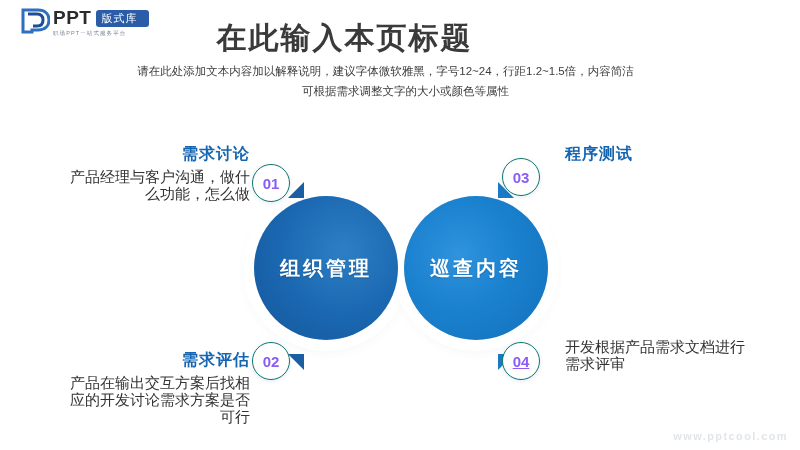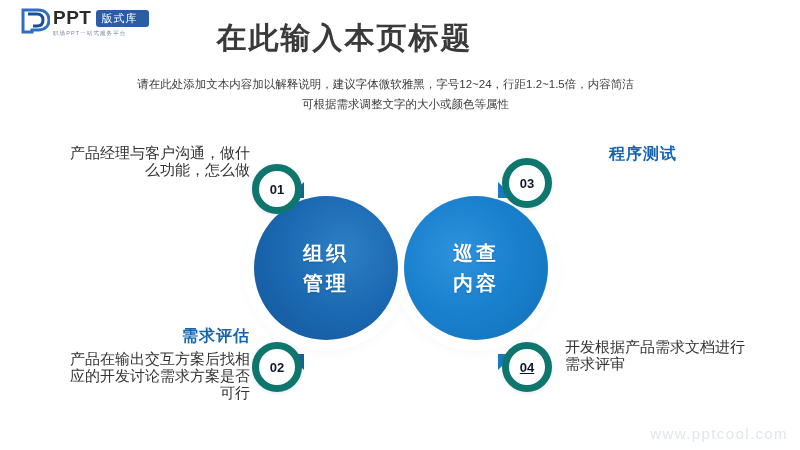--- a/index.html
+++ b/index.html
@@ -74,21 +74,21 @@
     width: 689px;
     text-align: center;
     font-size: 30px;
     font-weight: bold;
     color: #3a3a3a;
     letter-spacing: 2px;
     line-height: 40px;
   }
   .page-subtitle {
     position: absolute;
-    top: 74px;
+    top: 61px;
     left: 0;
     width: 771px;
     text-align: center;
     font-size: 11.5px;
     color: #3d3d3d;
     line-height: 20px;
   }
   .page-subtitle .line2 { display: block; padding-left: 40px; }
 
   
@@ -108,21 +108,21 @@
     box-shadow: 0 0 0 7px #ffffff, 0 4px 14px rgba(40,80,140,0.10);
   }
   .halo-left  { left: 250px; top: 62px; width: 152px; height: 152px; }
   .halo-right { left: 400px; top: 62px; width: 152px; height: 152px; }
 
   .circle {
     position: absolute;
     border-radius: 50%;
     color: #ffffff;
     display: flex;
-    flex-direction: column;
+    flex-direction: row;
     align-items: center;
     justify-content: center;
     font-size: 20px;
     font-weight: bold;
     letter-spacing: 3px;
     line-height: 30px;
     text-shadow: 0 1px 2px rgba(0,0,0,0.18);
   }
   .circle-left {
     left: 254px; top: 66px; width: 144px; height: 144px;
@@ -136,28 +136,28 @@
   }
   .circle span { display: block; }
 
   
   .badge {
     position: absolute;
     width: 36px;
     height: 36px;
     border-radius: 50%;
     background: #ffffff;
-    border: 7px solid #0f766e;
+    border: 1px solid #0f766e;
     box-shadow: 0 1px 4px rgba(40,80,140,0.14);
     display: flex;
     align-items: center;
     justify-content: center;
-    font-size: 13px;
-    font-weight: bold;
-    color: #0f172a;
+    font-size: 15px;
+    font-weight: bold;
+    color: #8b5cf6;
     z-index: 5;
   }
   .badge-01 { left: 252px; top: 34px; }
   .badge-02 { left: 252px; top: 212px; }
   .badge-03 { left: 502px; top: 28px; }
   .badge-04 { left: 502px; top: 212px; text-decoration: underline; }
 
   
   .wedge {
     position: absolute;
@@ -182,32 +182,33 @@
   .item p {
     margin: 0;
     font-size: 15px;
     color: #333333;
     line-height: 17px;
   }
   .item-left  { text-align: right; left: 60px; }
   .item-right { text-align: left;  left: 565px; }
 
   .item-01 { top: 14px; }
-  .item-02 { top: 196px; }
-  .item-03 { top: 14px; margin-left: 44px; }
+  .item-02 { top: 220px; }
+  .item-03 { top: 14px; }
   .item-04 { top: 208px; }
 
   
   .watermark {
     position: absolute;
     right: 12px;
     bottom: 8px;
-    font-size: 15px;
+    font-size: 11px;
     color: #e2e6ea;
     letter-spacing: 1.4px;
+    font-weight: bold;
   }
 </style>
 </head>
 <body>
 
 <div class="logo">
   <svg class="logo-mark" viewBox="0 0 30 26">
     <path d="M3 2 L18 2 C25 2 29 6 29 12 C29 18 25 22 18 22 L12 22 L12 24 L3 24 Z" fill="none" stroke="#2f6fc0" stroke-width="3"></path>
     <path d="M8 6 L17 6 C21 6 23 8.5 23 12 C23 15.5 21 18 17 18 L13 18" fill="none" stroke="#1b4e96" stroke-width="3"></path>
   </svg>
@@ -246,20 +247,21 @@
     <span>组织</span>
     <span>管理</span>
   </div>
 
   <div class="badge badge-01">01</div>
   <div class="badge badge-02">02</div>
   <div class="badge badge-03">03</div>
   <div class="badge badge-04">04</div>
 
   <div class="item item-left item-01">
+    <h3>需求讨论</h3>
     <p>产品经理与客户沟通，做什么功能，怎么做</p>
   </div>
 
   <div class="item item-left item-02">
     <h3>需求评估</h3>
     <p>产品在输出交互方案后找相应的开发讨论需求方案是否可行</p>
   </div>
 
   <div class="item item-right item-03">
     <h3>程序测试</h3>

